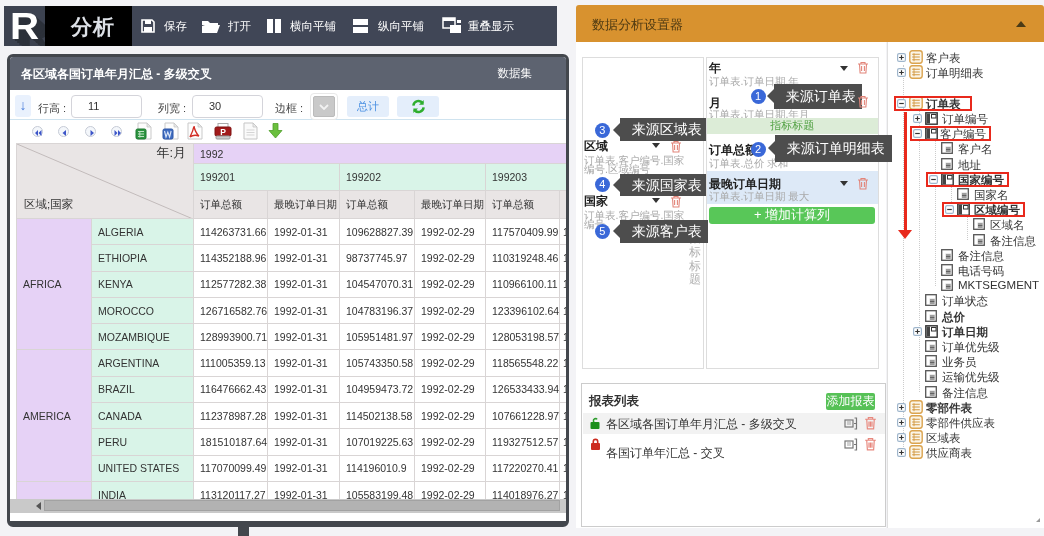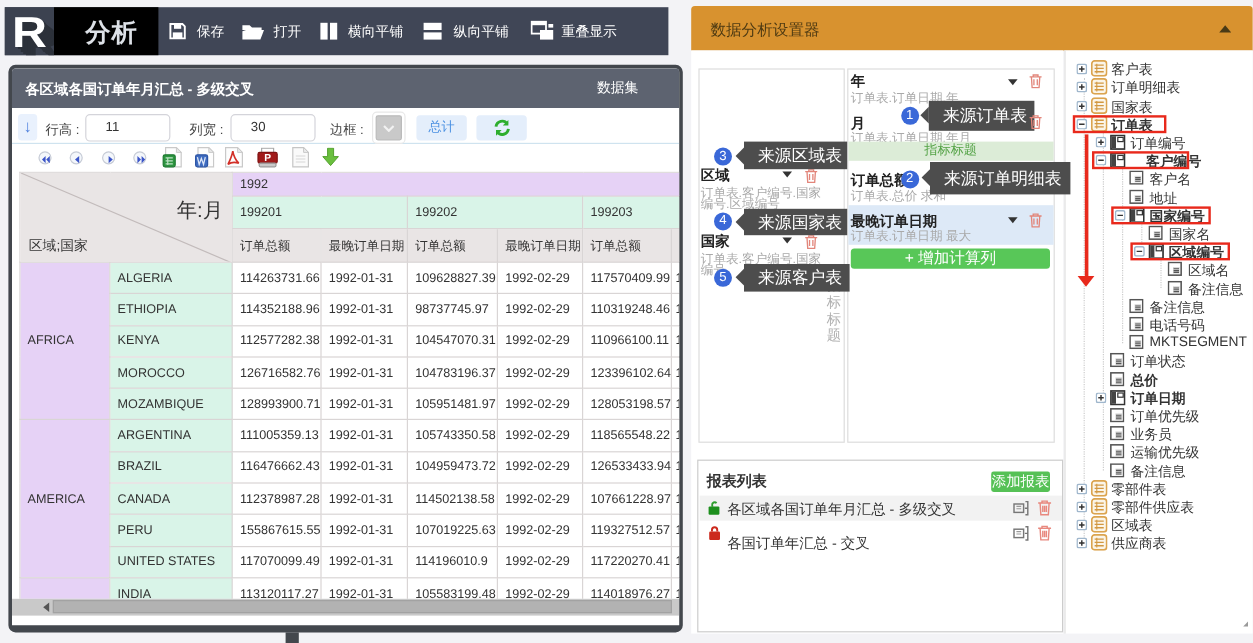--- a/index.html
+++ b/index.html
@@ -226,21 +226,21 @@
             <col style="width:71px">
             <col style="width:74px">
             <col style="width:72px">
           </colgroup>
         <tbody>
             <tr style="height:20px">
           <td id="diagcell" class="hdr" colspan="2" rowspan="3">
             <svg class="abs" style="left:0;top:0" width="176" height="75" viewBox="0 0 176 75">
                   <line x1="0" y1="0" x2="176" y2="75" stroke="#c2bbbb" stroke-width="1"></line>
                 </svg>
-            <div class="abs" style="right:7px;top:20px;font-size:17px">年:月</div>
+            <div class="abs" style="right:7px;top:0;font-size:13px">年:月</div>
             <div class="abs" style="left:7px;bottom:6px;font-size:11.5px">区域;国家</div>
           </td>
           <td class="lav" colspan="6">1992</td>
         </tr>
         <tr style="height:27px">
               <td class="mnt" colspan="2">199201</td>
               <td class="mnt" colspan="2">199202</td>
               <td class="mnt" colspan="2">199203</td>
             </tr>
         <tr style="height:28px">
@@ -320,21 +320,21 @@
               <td class="mnt">CANADA</td>
               <td class="wht">112378987.28</td>
               <td class="wht">1992-01-31</td>
               <td class="wht">114502138.58</td>
               <td class="wht">1992-02-29</td>
               <td class="wht">107661228.97</td>
               <td class="wht" style="padding-left:3px">1992-03-31</td>
             </tr>
         <tr style="height:26.3px">
               <td class="mnt">PERU</td>
-              <td class="wht">155867615.55</td>
+              <td class="wht">181510187.64</td>
               <td class="wht">1992-01-31</td>
               <td class="wht">107019225.63</td>
               <td class="wht">1992-02-29</td>
               <td class="wht">119327512.57</td>
               <td class="wht" style="padding-left:3px">1992-03-31</td>
             </tr>
         <tr style="height:26.3px">
               <td class="mnt">UNITED STATES</td>
               <td class="wht">117070099.49</td>
               <td class="wht">1992-01-31</td>
@@ -503,287 +503,271 @@
         </div>
         <div class="abs" style="left:21px;top:0px">
           <svg width="14" height="14" viewBox="0 0 14 14">
             <rect x="0.8" y="0.8" width="12.4" height="12.4" rx="2.4" fill="#fbf5e8" stroke="#dba44f" stroke-width="1.4"></rect>
             <path d="M3.2 4.2 h7.6 M3.2 7 h7.6 M3.2 9.8 h7.6" stroke="#d29841" stroke-width="1.1"></path>
             <path d="M5 3.2 v8" stroke="#d29841" stroke-width="0.9"></path>
           </svg>
         </div>
         <div class="abs" style="left:38px;top:1px;font-weight:normal">客户表</div>
       </div>
-      <div class="trow" style="left:0;top:38.6px;width:157px">
+      <div class="trow" style="left:0;top:53.8px;width:157px">
         <div class="abs" style="left:9px;top:3px">
           <svg width="9" height="9" viewBox="0 0 9 9">
             <rect x="0.6" y="0.6" width="7.8" height="7.8" rx="1.5" fill="#fff" stroke="#9fb6cc" stroke-width="1.2"></rect>
-            <path d="M4.5 2.2 v4.6 M2.2 4.5 h4.6" stroke="#333" stroke-width="1.2"></path>
+            <path d="M2.2 4.5 h4.6" stroke="#333" stroke-width="1.2"></path>
           </svg>
         </div>
         <div class="abs" style="left:21px;top:0px">
           <svg width="14" height="14" viewBox="0 0 14 14">
             <rect x="0.8" y="0.8" width="12.4" height="12.4" rx="2.4" fill="#fbf5e8" stroke="#dba44f" stroke-width="1.4"></rect>
             <path d="M3.2 4.2 h7.6 M3.2 7 h7.6 M3.2 9.8 h7.6" stroke="#d29841" stroke-width="1.1"></path>
             <path d="M5 3.2 v8" stroke="#d29841" stroke-width="0.9"></path>
           </svg>
         </div>
-        <div class="abs" style="left:38px;top:1px;font-weight:normal">国家表</div>
-      </div>
-      <div class="trow" style="left:0;top:53.8px;width:157px">
+        <div class="abs" style="left:38px;top:1px;font-weight:bold">订单表</div>
+      </div>
+      <div class="trow" style="left:0;top:69.0px;width:157px">
+        <div class="abs" style="left:25px;top:3px">
+          <svg width="9" height="9" viewBox="0 0 9 9">
+            <rect x="0.6" y="0.6" width="7.8" height="7.8" rx="1.5" fill="#fff" stroke="#9fb6cc" stroke-width="1.2"></rect>
+            <path d="M4.5 2.2 v4.6 M2.2 4.5 h4.6" stroke="#333" stroke-width="1.2"></path>
+          </svg>
+        </div>
+        <div class="abs" style="left:37px;top:1px">
+          <svg width="13" height="13" viewBox="0 0 13 13">
+            <rect x="0.8" y="0.8" width="11.4" height="11.4" fill="#fff" stroke="#333" stroke-width="1.4"></rect>
+            <rect x="1.5" y="1.5" width="3.5" height="10" fill="#444"></rect>
+            <rect x="6.5" y="2.5" width="4.5" height="3.5" fill="#fff" stroke="#333" stroke-width="1"></rect>
+          </svg>
+        </div>
+        <div class="abs" style="left:54px;top:1px;font-weight:normal">订单编号</div>
+      </div>
+      <div class="trow" style="left:0;top:84.2px;width:157px">
+        <div class="abs" style="left:25px;top:3px">
+          <svg width="9" height="9" viewBox="0 0 9 9">
+            <rect x="0.6" y="0.6" width="7.8" height="7.8" rx="1.5" fill="#fff" stroke="#9fb6cc" stroke-width="1.2"></rect>
+            <path d="M2.2 4.5 h4.6" stroke="#333" stroke-width="1.2"></path>
+          </svg>
+        </div>
+        <div class="abs" style="left:37px;top:1px">
+          <svg width="13" height="13" viewBox="0 0 13 13">
+            <rect x="0.8" y="0.8" width="11.4" height="11.4" fill="#fff" stroke="#333" stroke-width="1.4"></rect>
+            <rect x="1.5" y="1.5" width="3.5" height="10" fill="#444"></rect>
+            <rect x="6.5" y="2.5" width="4.5" height="3.5" fill="#fff" stroke="#333" stroke-width="1"></rect>
+          </svg>
+        </div>
+        <div class="abs" style="left:52px;top:1px;font-weight:normal">客户编号</div>
+      </div>
+      <div class="trow" style="left:0;top:99.4px;width:157px">
+        <div class="abs" style="left:53px;top:1px">
+          <svg width="12" height="12" viewBox="0 0 12 12">
+            <rect x="0.7" y="0.7" width="10.6" height="10.6" fill="#fff" stroke="#555" stroke-width="1.3"></rect>
+            <rect x="4.5" y="4.5" width="5.5" height="5.5" fill="#d8d8d8"></rect>
+            <path d="M5 6 h4.5 M5 7.5 h4.5 M5 9 h4.5" stroke="#555" stroke-width="0.9"></path>
+          </svg>
+        </div>
+        <div class="abs" style="left:70px;top:1px;font-weight:normal">客户名</div>
+      </div>
+      <div class="trow" style="left:0;top:114.6px;width:157px">
+        <div class="abs" style="left:53px;top:1px">
+          <svg width="12" height="12" viewBox="0 0 12 12">
+            <rect x="0.7" y="0.7" width="10.6" height="10.6" fill="#fff" stroke="#555" stroke-width="1.3"></rect>
+            <rect x="4.5" y="4.5" width="5.5" height="5.5" fill="#d8d8d8"></rect>
+            <path d="M5 6 h4.5 M5 7.5 h4.5 M5 9 h4.5" stroke="#555" stroke-width="0.9"></path>
+          </svg>
+        </div>
+        <div class="abs" style="left:70px;top:1px;font-weight:normal">地址</div>
+      </div>
+      <div class="trow" style="left:0;top:129.8px;width:157px">
+        <div class="abs" style="left:41px;top:3px">
+          <svg width="9" height="9" viewBox="0 0 9 9">
+            <rect x="0.6" y="0.6" width="7.8" height="7.8" rx="1.5" fill="#fff" stroke="#9fb6cc" stroke-width="1.2"></rect>
+            <path d="M2.2 4.5 h4.6" stroke="#333" stroke-width="1.2"></path>
+          </svg>
+        </div>
+        <div class="abs" style="left:53px;top:1px">
+          <svg width="13" height="13" viewBox="0 0 13 13">
+            <rect x="0.8" y="0.8" width="11.4" height="11.4" fill="#fff" stroke="#333" stroke-width="1.4"></rect>
+            <rect x="1.5" y="1.5" width="3.5" height="10" fill="#444"></rect>
+            <rect x="6.5" y="2.5" width="4.5" height="3.5" fill="#fff" stroke="#333" stroke-width="1"></rect>
+          </svg>
+        </div>
+        <div class="abs" style="left:70px;top:1px;font-weight:bold">国家编号</div>
+      </div>
+      <div class="trow" style="left:0;top:145.0px;width:157px">
+        <div class="abs" style="left:69px;top:1px">
+          <svg width="12" height="12" viewBox="0 0 12 12">
+            <rect x="0.7" y="0.7" width="10.6" height="10.6" fill="#fff" stroke="#555" stroke-width="1.3"></rect>
+            <rect x="4.5" y="4.5" width="5.5" height="5.5" fill="#d8d8d8"></rect>
+            <path d="M5 6 h4.5 M5 7.5 h4.5 M5 9 h4.5" stroke="#555" stroke-width="0.9"></path>
+          </svg>
+        </div>
+        <div class="abs" style="left:86px;top:1px;font-weight:normal">国家名</div>
+      </div>
+      <div class="trow" style="left:0;top:160.2px;width:157px">
+        <div class="abs" style="left:57px;top:3px">
+          <svg width="9" height="9" viewBox="0 0 9 9">
+            <rect x="0.6" y="0.6" width="7.8" height="7.8" rx="1.5" fill="#fff" stroke="#9fb6cc" stroke-width="1.2"></rect>
+            <path d="M2.2 4.5 h4.6" stroke="#333" stroke-width="1.2"></path>
+          </svg>
+        </div>
+        <div class="abs" style="left:69px;top:1px">
+          <svg width="13" height="13" viewBox="0 0 13 13">
+            <rect x="0.8" y="0.8" width="11.4" height="11.4" fill="#fff" stroke="#333" stroke-width="1.4"></rect>
+            <rect x="1.5" y="1.5" width="3.5" height="10" fill="#444"></rect>
+            <rect x="6.5" y="2.5" width="4.5" height="3.5" fill="#fff" stroke="#333" stroke-width="1"></rect>
+          </svg>
+        </div>
+        <div class="abs" style="left:86px;top:1px;font-weight:bold">区域编号</div>
+      </div>
+      <div class="trow" style="left:0;top:175.4px;width:157px">
+        <div class="abs" style="left:85px;top:1px">
+          <svg width="12" height="12" viewBox="0 0 12 12">
+            <rect x="0.7" y="0.7" width="10.6" height="10.6" fill="#fff" stroke="#555" stroke-width="1.3"></rect>
+            <rect x="4.5" y="4.5" width="5.5" height="5.5" fill="#d8d8d8"></rect>
+            <path d="M5 6 h4.5 M5 7.5 h4.5 M5 9 h4.5" stroke="#555" stroke-width="0.9"></path>
+          </svg>
+        </div>
+        <div class="abs" style="left:102px;top:1px;font-weight:normal">区域名</div>
+      </div>
+      <div class="trow" style="left:0;top:190.6px;width:157px">
+        <div class="abs" style="left:85px;top:1px">
+          <svg width="12" height="12" viewBox="0 0 12 12">
+            <rect x="0.7" y="0.7" width="10.6" height="10.6" fill="#fff" stroke="#555" stroke-width="1.3"></rect>
+            <rect x="4.5" y="4.5" width="5.5" height="5.5" fill="#d8d8d8"></rect>
+            <path d="M5 6 h4.5 M5 7.5 h4.5 M5 9 h4.5" stroke="#555" stroke-width="0.9"></path>
+          </svg>
+        </div>
+        <div class="abs" style="left:102px;top:1px;font-weight:normal">备注信息</div>
+      </div>
+      <div class="trow" style="left:0;top:205.8px;width:157px">
+        <div class="abs" style="left:53px;top:1px">
+          <svg width="12" height="12" viewBox="0 0 12 12">
+            <rect x="0.7" y="0.7" width="10.6" height="10.6" fill="#fff" stroke="#555" stroke-width="1.3"></rect>
+            <rect x="4.5" y="4.5" width="5.5" height="5.5" fill="#d8d8d8"></rect>
+            <path d="M5 6 h4.5 M5 7.5 h4.5 M5 9 h4.5" stroke="#555" stroke-width="0.9"></path>
+          </svg>
+        </div>
+        <div class="abs" style="left:70px;top:1px;font-weight:normal">备注信息</div>
+      </div>
+      <div class="trow" style="left:0;top:221.0px;width:157px">
+        <div class="abs" style="left:53px;top:1px">
+          <svg width="12" height="12" viewBox="0 0 12 12">
+            <rect x="0.7" y="0.7" width="10.6" height="10.6" fill="#fff" stroke="#555" stroke-width="1.3"></rect>
+            <rect x="4.5" y="4.5" width="5.5" height="5.5" fill="#d8d8d8"></rect>
+            <path d="M5 6 h4.5 M5 7.5 h4.5 M5 9 h4.5" stroke="#555" stroke-width="0.9"></path>
+          </svg>
+        </div>
+        <div class="abs" style="left:70px;top:1px;font-weight:normal">电话号码</div>
+      </div>
+      <div class="trow" style="left:0;top:236.2px;width:157px">
+        <div class="abs" style="left:53px;top:1px">
+          <svg width="12" height="12" viewBox="0 0 12 12">
+            <rect x="0.7" y="0.7" width="10.6" height="10.6" fill="#fff" stroke="#555" stroke-width="1.3"></rect>
+            <rect x="4.5" y="4.5" width="5.5" height="5.5" fill="#d8d8d8"></rect>
+            <path d="M5 6 h4.5 M5 7.5 h4.5 M5 9 h4.5" stroke="#555" stroke-width="0.9"></path>
+          </svg>
+        </div>
+        <div class="abs" style="left:70px;top:1px;font-weight:normal">MKTSEGMENT</div>
+      </div>
+      <div class="trow" style="left:0;top:251.4px;width:157px">
+        <div class="abs" style="left:37px;top:1px">
+          <svg width="12" height="12" viewBox="0 0 12 12">
+            <rect x="0.7" y="0.7" width="10.6" height="10.6" fill="#fff" stroke="#555" stroke-width="1.3"></rect>
+            <rect x="4.5" y="4.5" width="5.5" height="5.5" fill="#d8d8d8"></rect>
+            <path d="M5 6 h4.5 M5 7.5 h4.5 M5 9 h4.5" stroke="#555" stroke-width="0.9"></path>
+          </svg>
+        </div>
+        <div class="abs" style="left:54px;top:1px;font-weight:normal">订单状态</div>
+      </div>
+      <div class="trow" style="left:0;top:266.6px;width:157px">
+        <div class="abs" style="left:37px;top:1px">
+          <svg width="12" height="12" viewBox="0 0 12 12">
+            <rect x="0.7" y="0.7" width="10.6" height="10.6" fill="#fff" stroke="#555" stroke-width="1.3"></rect>
+            <rect x="4.5" y="4.5" width="5.5" height="5.5" fill="#d8d8d8"></rect>
+            <path d="M5 6 h4.5 M5 7.5 h4.5 M5 9 h4.5" stroke="#555" stroke-width="0.9"></path>
+          </svg>
+        </div>
+        <div class="abs" style="left:54px;top:1px;font-weight:bold">总价</div>
+      </div>
+      <div class="trow" style="left:0;top:281.8px;width:157px">
+        <div class="abs" style="left:25px;top:3px">
+          <svg width="9" height="9" viewBox="0 0 9 9">
+            <rect x="0.6" y="0.6" width="7.8" height="7.8" rx="1.5" fill="#fff" stroke="#9fb6cc" stroke-width="1.2"></rect>
+            <path d="M4.5 2.2 v4.6 M2.2 4.5 h4.6" stroke="#333" stroke-width="1.2"></path>
+          </svg>
+        </div>
+        <div class="abs" style="left:37px;top:1px">
+          <svg width="13" height="13" viewBox="0 0 13 13">
+            <rect x="0.8" y="0.8" width="11.4" height="11.4" fill="#fff" stroke="#333" stroke-width="1.4"></rect>
+            <rect x="1.5" y="1.5" width="3.5" height="10" fill="#444"></rect>
+            <rect x="6.5" y="2.5" width="4.5" height="3.5" fill="#fff" stroke="#333" stroke-width="1"></rect>
+          </svg>
+        </div>
+        <div class="abs" style="left:54px;top:1px;font-weight:bold">订单日期</div>
+      </div>
+      <div class="trow" style="left:0;top:297.0px;width:157px">
+        <div class="abs" style="left:37px;top:1px">
+          <svg width="12" height="12" viewBox="0 0 12 12">
+            <rect x="0.7" y="0.7" width="10.6" height="10.6" fill="#fff" stroke="#555" stroke-width="1.3"></rect>
+            <rect x="4.5" y="4.5" width="5.5" height="5.5" fill="#d8d8d8"></rect>
+            <path d="M5 6 h4.5 M5 7.5 h4.5 M5 9 h4.5" stroke="#555" stroke-width="0.9"></path>
+          </svg>
+        </div>
+        <div class="abs" style="left:54px;top:1px;font-weight:normal">订单优先级</div>
+      </div>
+      <div class="trow" style="left:0;top:312.2px;width:157px">
+        <div class="abs" style="left:37px;top:1px">
+          <svg width="12" height="12" viewBox="0 0 12 12">
+            <rect x="0.7" y="0.7" width="10.6" height="10.6" fill="#fff" stroke="#555" stroke-width="1.3"></rect>
+            <rect x="4.5" y="4.5" width="5.5" height="5.5" fill="#d8d8d8"></rect>
+            <path d="M5 6 h4.5 M5 7.5 h4.5 M5 9 h4.5" stroke="#555" stroke-width="0.9"></path>
+          </svg>
+        </div>
+        <div class="abs" style="left:54px;top:1px;font-weight:normal">业务员</div>
+      </div>
+      <div class="trow" style="left:0;top:327.4px;width:157px">
+        <div class="abs" style="left:37px;top:1px">
+          <svg width="12" height="12" viewBox="0 0 12 12">
+            <rect x="0.7" y="0.7" width="10.6" height="10.6" fill="#fff" stroke="#555" stroke-width="1.3"></rect>
+            <rect x="4.5" y="4.5" width="5.5" height="5.5" fill="#d8d8d8"></rect>
+            <path d="M5 6 h4.5 M5 7.5 h4.5 M5 9 h4.5" stroke="#555" stroke-width="0.9"></path>
+          </svg>
+        </div>
+        <div class="abs" style="left:54px;top:1px;font-weight:normal">运输优先级</div>
+      </div>
+      <div class="trow" style="left:0;top:342.6px;width:157px">
+        <div class="abs" style="left:37px;top:1px">
+          <svg width="12" height="12" viewBox="0 0 12 12">
+            <rect x="0.7" y="0.7" width="10.6" height="10.6" fill="#fff" stroke="#555" stroke-width="1.3"></rect>
+            <rect x="4.5" y="4.5" width="5.5" height="5.5" fill="#d8d8d8"></rect>
+            <path d="M5 6 h4.5 M5 7.5 h4.5 M5 9 h4.5" stroke="#555" stroke-width="0.9"></path>
+          </svg>
+        </div>
+        <div class="abs" style="left:54px;top:1px;font-weight:normal">备注信息</div>
+      </div>
+      <div class="trow" style="left:0;top:357.8px;width:157px">
         <div class="abs" style="left:9px;top:3px">
           <svg width="9" height="9" viewBox="0 0 9 9">
             <rect x="0.6" y="0.6" width="7.8" height="7.8" rx="1.5" fill="#fff" stroke="#9fb6cc" stroke-width="1.2"></rect>
-            <path d="M2.2 4.5 h4.6" stroke="#333" stroke-width="1.2"></path>
+            <path d="M4.5 2.2 v4.6 M2.2 4.5 h4.6" stroke="#333" stroke-width="1.2"></path>
           </svg>
         </div>
         <div class="abs" style="left:21px;top:0px">
           <svg width="14" height="14" viewBox="0 0 14 14">
             <rect x="0.8" y="0.8" width="12.4" height="12.4" rx="2.4" fill="#fbf5e8" stroke="#dba44f" stroke-width="1.4"></rect>
             <path d="M3.2 4.2 h7.6 M3.2 7 h7.6 M3.2 9.8 h7.6" stroke="#d29841" stroke-width="1.1"></path>
             <path d="M5 3.2 v8" stroke="#d29841" stroke-width="0.9"></path>
           </svg>
         </div>
-        <div class="abs" style="left:38px;top:1px;font-weight:bold">订单表</div>
-      </div>
-      <div class="trow" style="left:0;top:69.0px;width:157px">
-        <div class="abs" style="left:25px;top:3px">
-          <svg width="9" height="9" viewBox="0 0 9 9">
-            <rect x="0.6" y="0.6" width="7.8" height="7.8" rx="1.5" fill="#fff" stroke="#9fb6cc" stroke-width="1.2"></rect>
-            <path d="M4.5 2.2 v4.6 M2.2 4.5 h4.6" stroke="#333" stroke-width="1.2"></path>
-          </svg>
-        </div>
-        <div class="abs" style="left:37px;top:1px">
-          <svg width="13" height="13" viewBox="0 0 13 13">
-            <rect x="0.8" y="0.8" width="11.4" height="11.4" fill="#fff" stroke="#333" stroke-width="1.4"></rect>
-            <rect x="1.5" y="1.5" width="3.5" height="10" fill="#444"></rect>
-            <rect x="6.5" y="2.5" width="4.5" height="3.5" fill="#fff" stroke="#333" stroke-width="1"></rect>
-          </svg>
-        </div>
-        <div class="abs" style="left:54px;top:1px;font-weight:normal">订单编号</div>
-      </div>
-      <div class="trow" style="left:0;top:84.2px;width:157px">
-        <div class="abs" style="left:25px;top:3px">
-          <svg width="9" height="9" viewBox="0 0 9 9">
-            <rect x="0.6" y="0.6" width="7.8" height="7.8" rx="1.5" fill="#fff" stroke="#9fb6cc" stroke-width="1.2"></rect>
-            <path d="M2.2 4.5 h4.6" stroke="#333" stroke-width="1.2"></path>
-          </svg>
-        </div>
-        <div class="abs" style="left:37px;top:1px">
-          <svg width="13" height="13" viewBox="0 0 13 13">
-            <rect x="0.8" y="0.8" width="11.4" height="11.4" fill="#fff" stroke="#333" stroke-width="1.4"></rect>
-            <rect x="1.5" y="1.5" width="3.5" height="10" fill="#444"></rect>
-            <rect x="6.5" y="2.5" width="4.5" height="3.5" fill="#fff" stroke="#333" stroke-width="1"></rect>
-          </svg>
-        </div>
-        <div class="abs" style="left:67px;top:1px;font-weight:bold">客户编号</div>
-      </div>
-      <div class="trow" style="left:0;top:99.4px;width:157px">
-        <div class="abs" style="left:53px;top:1px">
-          <svg width="12" height="12" viewBox="0 0 12 12">
-            <rect x="0.7" y="0.7" width="10.6" height="10.6" fill="#fff" stroke="#555" stroke-width="1.3"></rect>
-            <rect x="4.5" y="4.5" width="5.5" height="5.5" fill="#d8d8d8"></rect>
-            <path d="M5 6 h4.5 M5 7.5 h4.5 M5 9 h4.5" stroke="#555" stroke-width="0.9"></path>
-          </svg>
-        </div>
-        <div class="abs" style="left:70px;top:1px;font-weight:normal">客户名</div>
-      </div>
-      <div class="trow" style="left:0;top:114.6px;width:157px">
-        <div class="abs" style="left:53px;top:1px">
-          <svg width="12" height="12" viewBox="0 0 12 12">
-            <rect x="0.7" y="0.7" width="10.6" height="10.6" fill="#fff" stroke="#555" stroke-width="1.3"></rect>
-            <rect x="4.5" y="4.5" width="5.5" height="5.5" fill="#d8d8d8"></rect>
-            <path d="M5 6 h4.5 M5 7.5 h4.5 M5 9 h4.5" stroke="#555" stroke-width="0.9"></path>
-          </svg>
-        </div>
-        <div class="abs" style="left:70px;top:1px;font-weight:normal">地址</div>
-      </div>
-      <div class="trow" style="left:0;top:129.8px;width:157px">
-        <div class="abs" style="left:41px;top:3px">
-          <svg width="9" height="9" viewBox="0 0 9 9">
-            <rect x="0.6" y="0.6" width="7.8" height="7.8" rx="1.5" fill="#fff" stroke="#9fb6cc" stroke-width="1.2"></rect>
-            <path d="M2.2 4.5 h4.6" stroke="#333" stroke-width="1.2"></path>
-          </svg>
-        </div>
-        <div class="abs" style="left:53px;top:1px">
-          <svg width="13" height="13" viewBox="0 0 13 13">
-            <rect x="0.8" y="0.8" width="11.4" height="11.4" fill="#fff" stroke="#333" stroke-width="1.4"></rect>
-            <rect x="1.5" y="1.5" width="3.5" height="10" fill="#444"></rect>
-            <rect x="6.5" y="2.5" width="4.5" height="3.5" fill="#fff" stroke="#333" stroke-width="1"></rect>
-          </svg>
-        </div>
-        <div class="abs" style="left:70px;top:1px;font-weight:bold">国家编号</div>
-      </div>
-      <div class="trow" style="left:0;top:145.0px;width:157px">
-        <div class="abs" style="left:69px;top:1px">
-          <svg width="12" height="12" viewBox="0 0 12 12">
-            <rect x="0.7" y="0.7" width="10.6" height="10.6" fill="#fff" stroke="#555" stroke-width="1.3"></rect>
-            <rect x="4.5" y="4.5" width="5.5" height="5.5" fill="#d8d8d8"></rect>
-            <path d="M5 6 h4.5 M5 7.5 h4.5 M5 9 h4.5" stroke="#555" stroke-width="0.9"></path>
-          </svg>
-        </div>
-        <div class="abs" style="left:86px;top:1px;font-weight:normal">国家名</div>
-      </div>
-      <div class="trow" style="left:0;top:160.2px;width:157px">
-        <div class="abs" style="left:57px;top:3px">
-          <svg width="9" height="9" viewBox="0 0 9 9">
-            <rect x="0.6" y="0.6" width="7.8" height="7.8" rx="1.5" fill="#fff" stroke="#9fb6cc" stroke-width="1.2"></rect>
-            <path d="M2.2 4.5 h4.6" stroke="#333" stroke-width="1.2"></path>
-          </svg>
-        </div>
-        <div class="abs" style="left:69px;top:1px">
-          <svg width="13" height="13" viewBox="0 0 13 13">
-            <rect x="0.8" y="0.8" width="11.4" height="11.4" fill="#fff" stroke="#333" stroke-width="1.4"></rect>
-            <rect x="1.5" y="1.5" width="3.5" height="10" fill="#444"></rect>
-            <rect x="6.5" y="2.5" width="4.5" height="3.5" fill="#fff" stroke="#333" stroke-width="1"></rect>
-          </svg>
-        </div>
-        <div class="abs" style="left:86px;top:1px;font-weight:bold">区域编号</div>
-      </div>
-      <div class="trow" style="left:0;top:175.4px;width:157px">
-        <div class="abs" style="left:85px;top:1px">
-          <svg width="12" height="12" viewBox="0 0 12 12">
-            <rect x="0.7" y="0.7" width="10.6" height="10.6" fill="#fff" stroke="#555" stroke-width="1.3"></rect>
-            <rect x="4.5" y="4.5" width="5.5" height="5.5" fill="#d8d8d8"></rect>
-            <path d="M5 6 h4.5 M5 7.5 h4.5 M5 9 h4.5" stroke="#555" stroke-width="0.9"></path>
-          </svg>
-        </div>
-        <div class="abs" style="left:102px;top:1px;font-weight:normal">区域名</div>
-      </div>
-      <div class="trow" style="left:0;top:190.6px;width:157px">
-        <div class="abs" style="left:85px;top:1px">
-          <svg width="12" height="12" viewBox="0 0 12 12">
-            <rect x="0.7" y="0.7" width="10.6" height="10.6" fill="#fff" stroke="#555" stroke-width="1.3"></rect>
-            <rect x="4.5" y="4.5" width="5.5" height="5.5" fill="#d8d8d8"></rect>
-            <path d="M5 6 h4.5 M5 7.5 h4.5 M5 9 h4.5" stroke="#555" stroke-width="0.9"></path>
-          </svg>
-        </div>
-        <div class="abs" style="left:102px;top:1px;font-weight:normal">备注信息</div>
-      </div>
-      <div class="trow" style="left:0;top:205.8px;width:157px">
-        <div class="abs" style="left:53px;top:1px">
-          <svg width="12" height="12" viewBox="0 0 12 12">
-            <rect x="0.7" y="0.7" width="10.6" height="10.6" fill="#fff" stroke="#555" stroke-width="1.3"></rect>
-            <rect x="4.5" y="4.5" width="5.5" height="5.5" fill="#d8d8d8"></rect>
-            <path d="M5 6 h4.5 M5 7.5 h4.5 M5 9 h4.5" stroke="#555" stroke-width="0.9"></path>
-          </svg>
-        </div>
-        <div class="abs" style="left:70px;top:1px;font-weight:normal">备注信息</div>
-      </div>
-      <div class="trow" style="left:0;top:221.0px;width:157px">
-        <div class="abs" style="left:53px;top:1px">
-          <svg width="12" height="12" viewBox="0 0 12 12">
-            <rect x="0.7" y="0.7" width="10.6" height="10.6" fill="#fff" stroke="#555" stroke-width="1.3"></rect>
-            <rect x="4.5" y="4.5" width="5.5" height="5.5" fill="#d8d8d8"></rect>
-            <path d="M5 6 h4.5 M5 7.5 h4.5 M5 9 h4.5" stroke="#555" stroke-width="0.9"></path>
-          </svg>
-        </div>
-        <div class="abs" style="left:70px;top:1px;font-weight:normal">电话号码</div>
-      </div>
-      <div class="trow" style="left:0;top:236.2px;width:157px">
-        <div class="abs" style="left:53px;top:1px">
-          <svg width="12" height="12" viewBox="0 0 12 12">
-            <rect x="0.7" y="0.7" width="10.6" height="10.6" fill="#fff" stroke="#555" stroke-width="1.3"></rect>
-            <rect x="4.5" y="4.5" width="5.5" height="5.5" fill="#d8d8d8"></rect>
-            <path d="M5 6 h4.5 M5 7.5 h4.5 M5 9 h4.5" stroke="#555" stroke-width="0.9"></path>
-          </svg>
-        </div>
-        <div class="abs" style="left:70px;top:1px;font-weight:normal">MKTSEGMENT</div>
-      </div>
-      <div class="trow" style="left:0;top:251.4px;width:157px">
-        <div class="abs" style="left:37px;top:1px">
-          <svg width="12" height="12" viewBox="0 0 12 12">
-            <rect x="0.7" y="0.7" width="10.6" height="10.6" fill="#fff" stroke="#555" stroke-width="1.3"></rect>
-            <rect x="4.5" y="4.5" width="5.5" height="5.5" fill="#d8d8d8"></rect>
-            <path d="M5 6 h4.5 M5 7.5 h4.5 M5 9 h4.5" stroke="#555" stroke-width="0.9"></path>
-          </svg>
-        </div>
-        <div class="abs" style="left:54px;top:1px;font-weight:normal">订单状态</div>
-      </div>
-      <div class="trow" style="left:0;top:266.6px;width:157px">
-        <div class="abs" style="left:37px;top:1px">
-          <svg width="12" height="12" viewBox="0 0 12 12">
-            <rect x="0.7" y="0.7" width="10.6" height="10.6" fill="#fff" stroke="#555" stroke-width="1.3"></rect>
-            <rect x="4.5" y="4.5" width="5.5" height="5.5" fill="#d8d8d8"></rect>
-            <path d="M5 6 h4.5 M5 7.5 h4.5 M5 9 h4.5" stroke="#555" stroke-width="0.9"></path>
-          </svg>
-        </div>
-        <div class="abs" style="left:54px;top:1px;font-weight:bold">总价</div>
-      </div>
-      <div class="trow" style="left:0;top:281.8px;width:157px">
-        <div class="abs" style="left:25px;top:3px">
-          <svg width="9" height="9" viewBox="0 0 9 9">
-            <rect x="0.6" y="0.6" width="7.8" height="7.8" rx="1.5" fill="#fff" stroke="#9fb6cc" stroke-width="1.2"></rect>
-            <path d="M4.5 2.2 v4.6 M2.2 4.5 h4.6" stroke="#333" stroke-width="1.2"></path>
-          </svg>
-        </div>
-        <div class="abs" style="left:37px;top:1px">
-          <svg width="13" height="13" viewBox="0 0 13 13">
-            <rect x="0.8" y="0.8" width="11.4" height="11.4" fill="#fff" stroke="#333" stroke-width="1.4"></rect>
-            <rect x="1.5" y="1.5" width="3.5" height="10" fill="#444"></rect>
-            <rect x="6.5" y="2.5" width="4.5" height="3.5" fill="#fff" stroke="#333" stroke-width="1"></rect>
-          </svg>
-        </div>
-        <div class="abs" style="left:54px;top:1px;font-weight:bold">订单日期</div>
-      </div>
-      <div class="trow" style="left:0;top:297.0px;width:157px">
-        <div class="abs" style="left:37px;top:1px">
-          <svg width="12" height="12" viewBox="0 0 12 12">
-            <rect x="0.7" y="0.7" width="10.6" height="10.6" fill="#fff" stroke="#555" stroke-width="1.3"></rect>
-            <rect x="4.5" y="4.5" width="5.5" height="5.5" fill="#d8d8d8"></rect>
-            <path d="M5 6 h4.5 M5 7.5 h4.5 M5 9 h4.5" stroke="#555" stroke-width="0.9"></path>
-          </svg>
-        </div>
-        <div class="abs" style="left:54px;top:1px;font-weight:normal">订单优先级</div>
-      </div>
-      <div class="trow" style="left:0;top:312.2px;width:157px">
-        <div class="abs" style="left:37px;top:1px">
-          <svg width="12" height="12" viewBox="0 0 12 12">
-            <rect x="0.7" y="0.7" width="10.6" height="10.6" fill="#fff" stroke="#555" stroke-width="1.3"></rect>
-            <rect x="4.5" y="4.5" width="5.5" height="5.5" fill="#d8d8d8"></rect>
-            <path d="M5 6 h4.5 M5 7.5 h4.5 M5 9 h4.5" stroke="#555" stroke-width="0.9"></path>
-          </svg>
-        </div>
-        <div class="abs" style="left:54px;top:1px;font-weight:normal">业务员</div>
-      </div>
-      <div class="trow" style="left:0;top:327.4px;width:157px">
-        <div class="abs" style="left:37px;top:1px">
-          <svg width="12" height="12" viewBox="0 0 12 12">
-            <rect x="0.7" y="0.7" width="10.6" height="10.6" fill="#fff" stroke="#555" stroke-width="1.3"></rect>
-            <rect x="4.5" y="4.5" width="5.5" height="5.5" fill="#d8d8d8"></rect>
-            <path d="M5 6 h4.5 M5 7.5 h4.5 M5 9 h4.5" stroke="#555" stroke-width="0.9"></path>
-          </svg>
-        </div>
-        <div class="abs" style="left:54px;top:1px;font-weight:normal">运输优先级</div>
-      </div>
-      <div class="trow" style="left:0;top:342.6px;width:157px">
-        <div class="abs" style="left:37px;top:1px">
-          <svg width="12" height="12" viewBox="0 0 12 12">
-            <rect x="0.7" y="0.7" width="10.6" height="10.6" fill="#fff" stroke="#555" stroke-width="1.3"></rect>
-            <rect x="4.5" y="4.5" width="5.5" height="5.5" fill="#d8d8d8"></rect>
-            <path d="M5 6 h4.5 M5 7.5 h4.5 M5 9 h4.5" stroke="#555" stroke-width="0.9"></path>
-          </svg>
-        </div>
-        <div class="abs" style="left:54px;top:1px;font-weight:normal">备注信息</div>
-      </div>
-      <div class="trow" style="left:0;top:357.8px;width:157px">
-        <div class="abs" style="left:9px;top:3px">
-          <svg width="9" height="9" viewBox="0 0 9 9">
-            <rect x="0.6" y="0.6" width="7.8" height="7.8" rx="1.5" fill="#fff" stroke="#9fb6cc" stroke-width="1.2"></rect>
-            <path d="M4.5 2.2 v4.6 M2.2 4.5 h4.6" stroke="#333" stroke-width="1.2"></path>
-          </svg>
-        </div>
-        <div class="abs" style="left:21px;top:0px">
-          <svg width="14" height="14" viewBox="0 0 14 14">
-            <rect x="0.8" y="0.8" width="12.4" height="12.4" rx="2.4" fill="#fbf5e8" stroke="#dba44f" stroke-width="1.4"></rect>
-            <path d="M3.2 4.2 h7.6 M3.2 7 h7.6 M3.2 9.8 h7.6" stroke="#d29841" stroke-width="1.1"></path>
-            <path d="M5 3.2 v8" stroke="#d29841" stroke-width="0.9"></path>
-          </svg>
-        </div>
-        <div class="abs" style="left:38px;top:1px;font-weight:normal">零部件表</div>
+        <div class="abs" style="left:38px;top:1px;font-weight:bold">零部件表</div>
       </div>
       <div class="trow" style="left:0;top:373.0px;width:157px">
         <div class="abs" style="left:9px;top:3px">
           <svg width="9" height="9" viewBox="0 0 9 9">
             <rect x="0.6" y="0.6" width="7.8" height="7.8" rx="1.5" fill="#fff" stroke="#9fb6cc" stroke-width="1.2"></rect>
             <path d="M4.5 2.2 v4.6 M2.2 4.5 h4.6" stroke="#333" stroke-width="1.2"></path>
           </svg>
         </div>
         <div class="abs" style="left:21px;top:0px">
           <svg width="14" height="14" viewBox="0 0 14 14">

